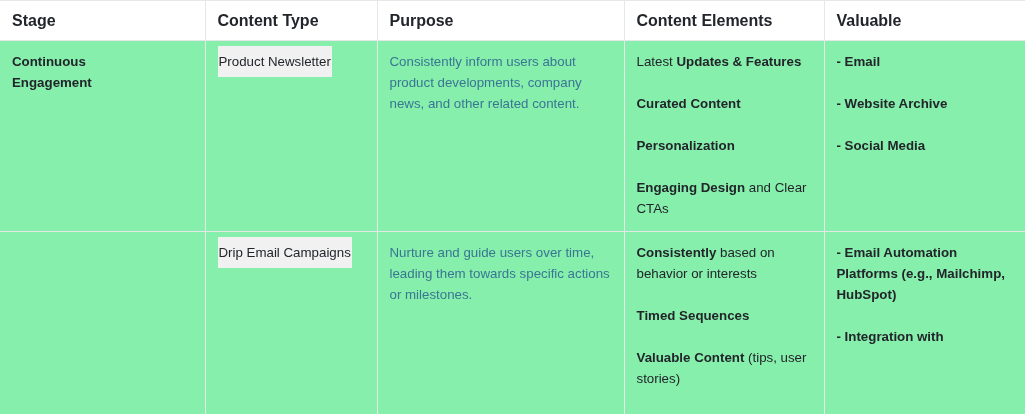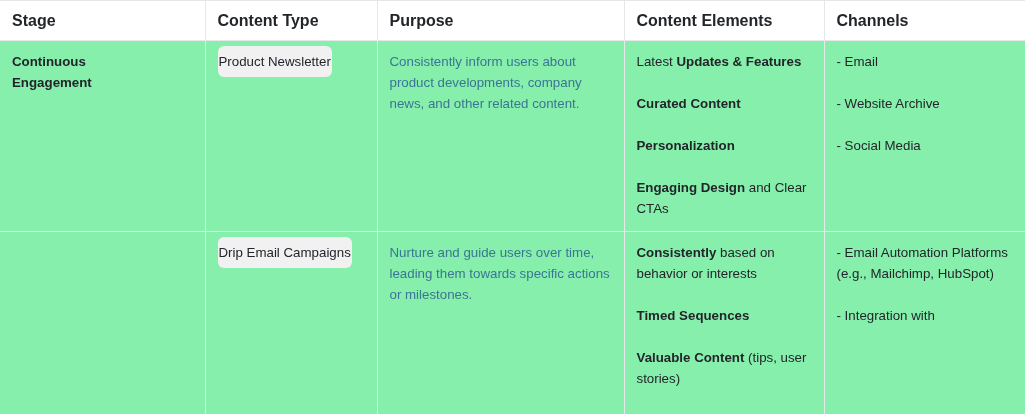--- a/index.html
+++ b/index.html
@@ -61,21 +61,20 @@
   }
 
   
   .cell-stage {
     font-weight: bold;
     color: #22252a;
   }
   .cell-ctype .hl {
     background: #f1f1f2;
     padding: 8px 1px;
-    border-radius: 6px;
   }
   .cell-purpose {
     color: #3a7594;
   }
 
   .stack {
     margin: 0;
     padding: 0;
     list-style: none;
   }
@@ -92,20 +91,21 @@
   .stack .plain {
     font-weight: normal;
     color: #22252a;
   }
 
   .chan {
     margin: 0;
     padding: 0;
     list-style: none;
     color: #22252a;
+    font-weight: bold;
   }
   .chan li {
     margin: 0 0 21px 0;
   }
   .chan li:last-child { margin-bottom: 0; }
 
   
   .row-clipped td {
     padding-bottom: 0;
   }
@@ -129,21 +129,21 @@
       <th>
         <span>Content Type</span>
       </th>
       <th>
         <span>Purpose</span>
       </th>
       <th>
         <span>Content Elements</span>
       </th>
       <th>
-        <span>Channels</span>
+        <span>Valuable</span>
       </th>
     </tr>
   </thead>
   <tbody>
 
     <tr>
       <td class="cell-stage">
         <div>Continuous</div>
         <div>Engagement</div>
       </td>

